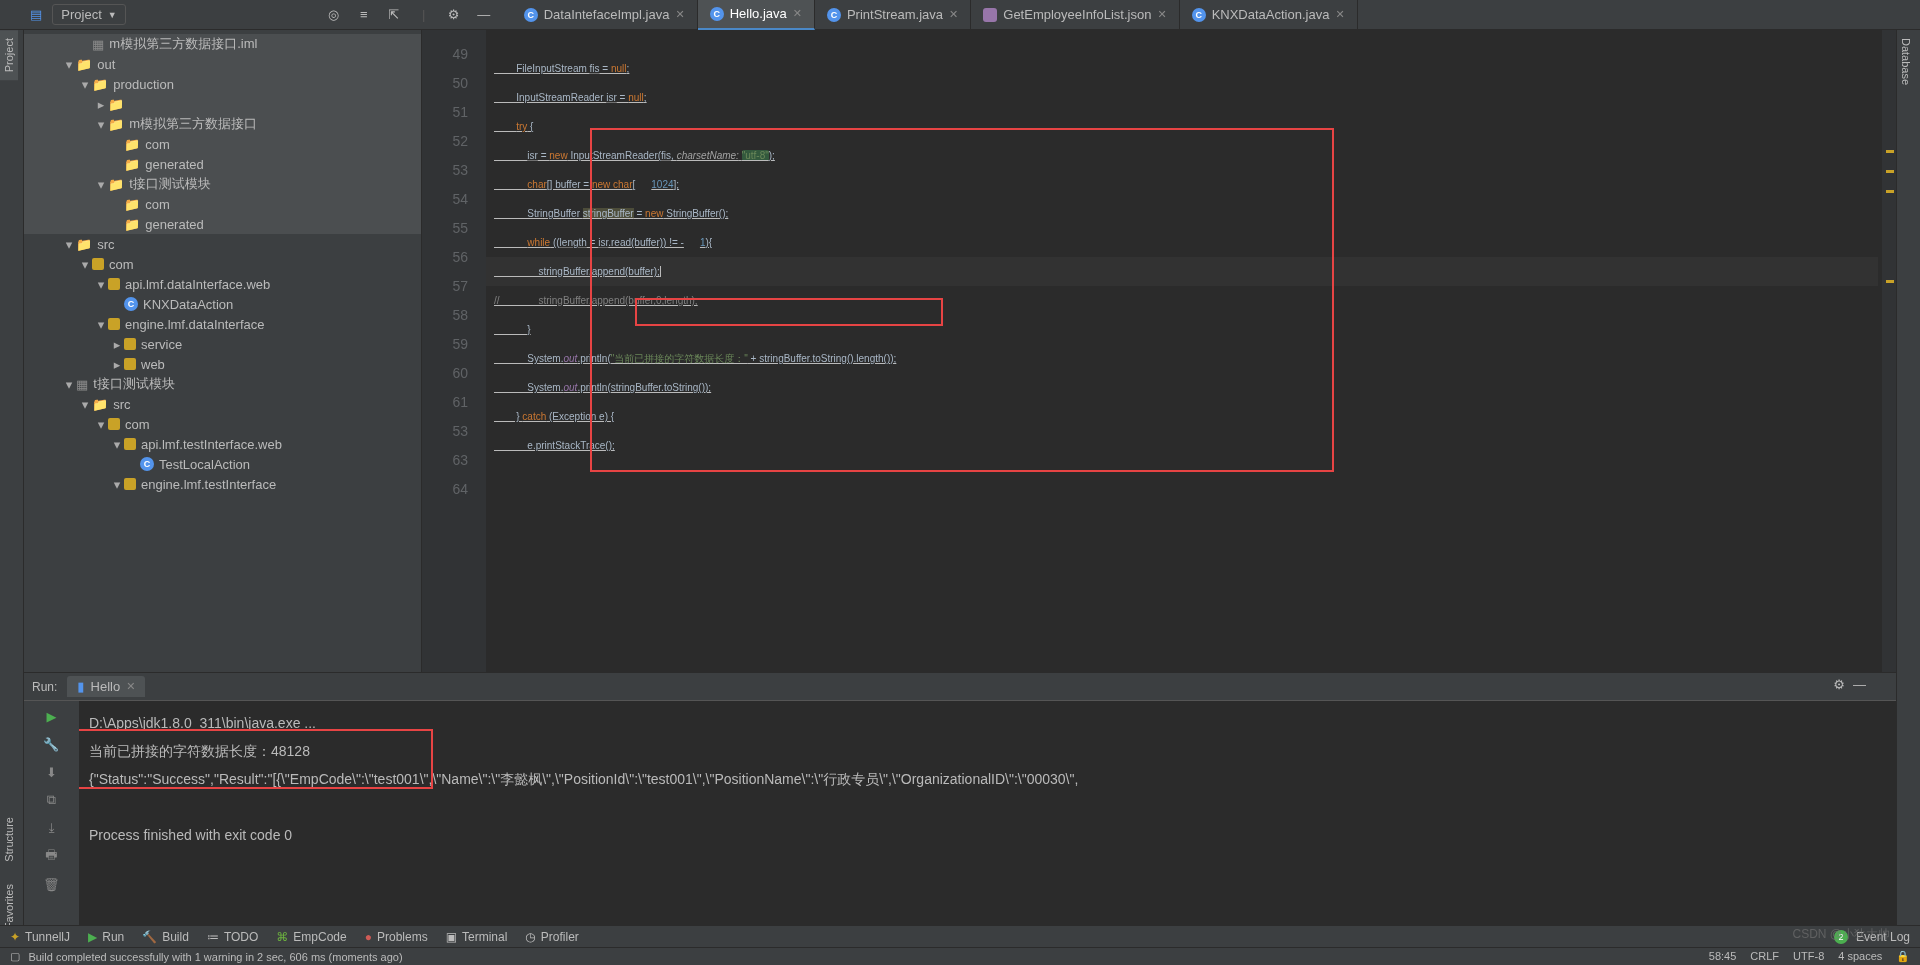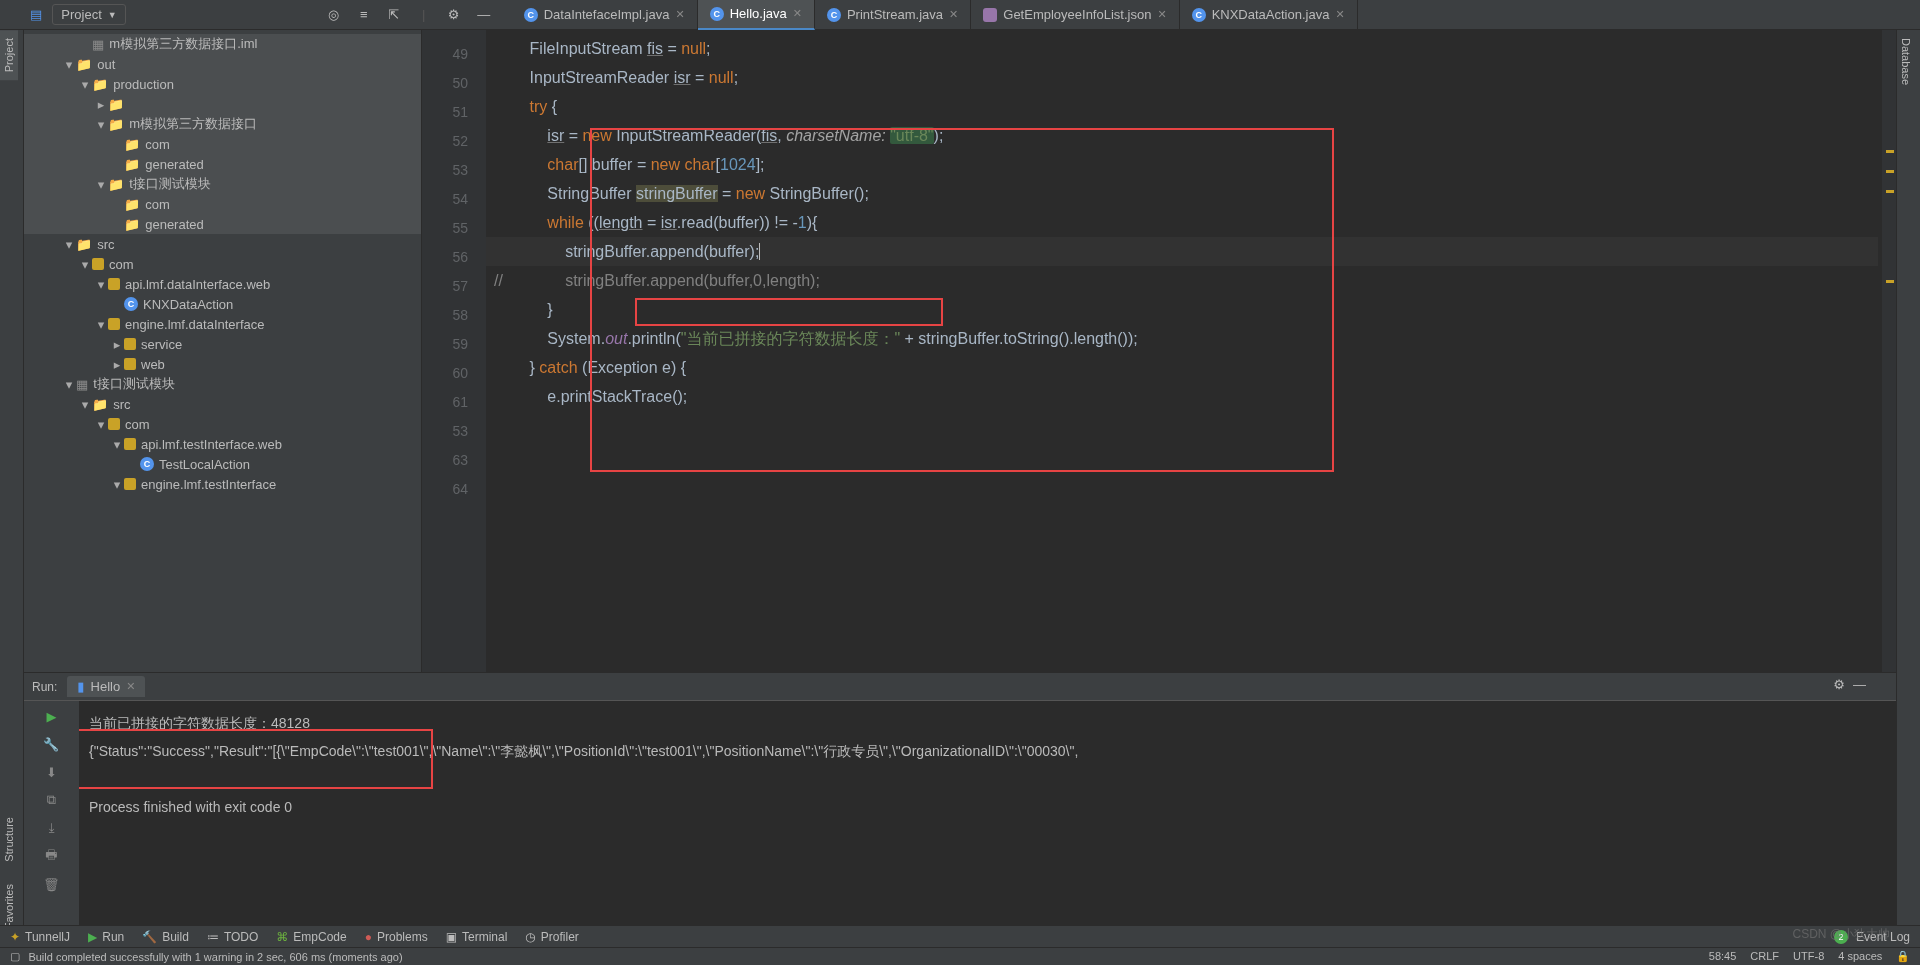--- a/index.html
+++ b/index.html
@@ -31,26 +31,26 @@
 .tw { display: inline-block; width: 14px; text-align: center; color: #aaa; }
 .folder-ico { color: #c9a227; margin-right: 5px; }
 .folder-ico.blue { color: #5394ec; }
 .pkg-ico { width: 12px; height: 12px; border-radius: 2px; background: #c9a227; display: inline-block; margin-right: 5px; }
 .file-ico { color: #8a8a8a; margin-right: 5px; }
 .trow.light { background: #4b4e50; }
 
 .editor { position: absolute; top: 30px; left: 422px; right: 24px; bottom: 265px; background: #2b2b2b; overflow: hidden; }
 .gutter { position: absolute; left: 0; top: 0; bottom: 0; width: 64px; background: #313335; text-align: right; color: #606366; font-family: "JetBrains Mono","Consolas",monospace; font-size: 14px; padding-top: 10px; }
 .gutter div { height: 29px; padding-right: 18px; line-height: 29px; }
-.code { position: absolute; left: 64px; right: 18px; top: 0; bottom: 0; font-family: "JetBrains Mono","Consolas",monospace; font-size: 16px; padding-top: 4px; }
+.code { position: absolute; left: 64px; right: 18px; top: 0; bottom: 0; font-family: "JetBrains Mono","Consolas",monospace; font-size: 10px; padding-top: 24px; text-decoration: underline; }
 .cline { height: 29px; line-height: 29px; white-space: pre; color: #a9b7c6; padding-left: 8px; }
 .cline.current { background: #323232; }
 .kw { color: #cc7832; }
 .str { color: #6a8759; }
-.num { color: #6897bb; }
+.num { color: #6897bb; margin-left: 16px; }
 .fld { color: #9876aa; font-style: italic; }
 .cmt { color: #808080; }
 .param { color: #a3a3a3; font-style: italic; }
 .hl-bg { background: #33593d; border-radius: 2px; }
 .und { text-decoration: underline; text-decoration-color: #707070; }
 .warn-u { background: #4d4d3a; }
 .red-frame-big { position: absolute; border: 2px solid #e74444; pointer-events: none; }
 .red-frame-small { position: absolute; border: 2px solid #e74444; pointer-events: none; }
 .marker-strip { position: absolute; right: 0; top: 0; bottom: 0; width: 14px; background: #313335; }
 .mk { position: absolute; right: 2px; width: 8px; height: 3px; }
@@ -283,20 +283,21 @@
       <div class="cline">        InputStreamReader <span class="und">isr</span> = <span class="kw">null</span>;</div>
       <div class="cline">        <span class="kw">try</span> {</div>
       <div class="cline">            <span class="und">isr</span> = <span class="kw">new</span> InputStreamReader(<span class="und">fis</span>, <span class="param">charsetName:</span> <span class="hl-bg"><span class="str">"utf-8"</span></span>);</div>
       <div class="cline">            <span class="kw">char</span>[] buffer = <span class="kw">new char</span>[<span class="num">1024</span>];</div>
       <div class="cline">            StringBuffer <span class="warn-u">stringBuffer</span> = <span class="kw">new</span> StringBuffer();</div>
       <div class="cline">            <span class="kw">while</span> ((<span class="und">length</span> = <span class="und">isr</span>.read(buffer)) != -<span class="num">1</span>){</div>
       <div class="cline current">                stringBuffer.append(buffer);<span style="border-left:1px solid #bbb">​</span></div>
       <div class="cline"><span class="cmt">//              stringBuffer.append(buffer,0,length);</span></div>
       <div class="cline">            }</div>
       <div class="cline">            System.<span class="fld">out</span>.println(<span class="str">"当前已拼接的字符数据长度："</span> + stringBuffer.toString().length());</div>
+      <div class="cline">            System.<span class="fld">out</span>.println(stringBuffer.toString());</div>
       <div class="cline">        } <span class="kw">catch</span> (Exception e) {</div>
       <div class="cline">            e.printStackTrace();</div>
     </div>
   <div class="marker-strip">
     <div class="mk y" style="top:120px"></div>
     <div class="mk y" style="top:140px"></div>
     <div class="mk y" style="top:160px"></div>
     <div class="mk y" style="top:250px"></div>
   </div>
   <div class="red-frame-big" style="left:168px; top:98px; width:744px; height:344px"></div>
@@ -321,20 +322,21 @@
     <span class="ricon" style="color:#4caf50">▶</span>
     <span class="ricon" style="color:#bbb">🔧</span>
     <span class="ricon" style="color:#888">⬇</span>
     <span class="ricon" style="color:#888">⧉</span>
     <span class="ricon" style="color:#888">⤓</span>
     <span class="ricon" style="color:#888">🖶</span>
     <span class="ricon" style="color:#888">🗑</span>
   </div>
   <div class="run-body" id="run-body">
     <div class="out-highlight" style="left:-6px; top:28px; width:360px; height:60px"></div>
+  <div class="oline">D:\Apps\jdk1.8.0_311\bin\java.exe ...</div>
       <div class="oline">当前已拼接的字符数据长度：48128</div>
       <div class="oline">{"Status":"Success","Result":"[{\"EmpCode\":\"test001\",\"Name\":\"李懿枫\",\"PositionId\":\"test001\",\"PositionName\":\"行政专员\",\"OrganizationalID\":\"00030\",</div>
       <div class="oline"></div>
       <div class="oline">Process finished with exit code 0</div>
     </div>
 </div>
 
 <div class="bottombar">
   <div class="bb-item">
       <span style="color:#c9a227">✦</span>

